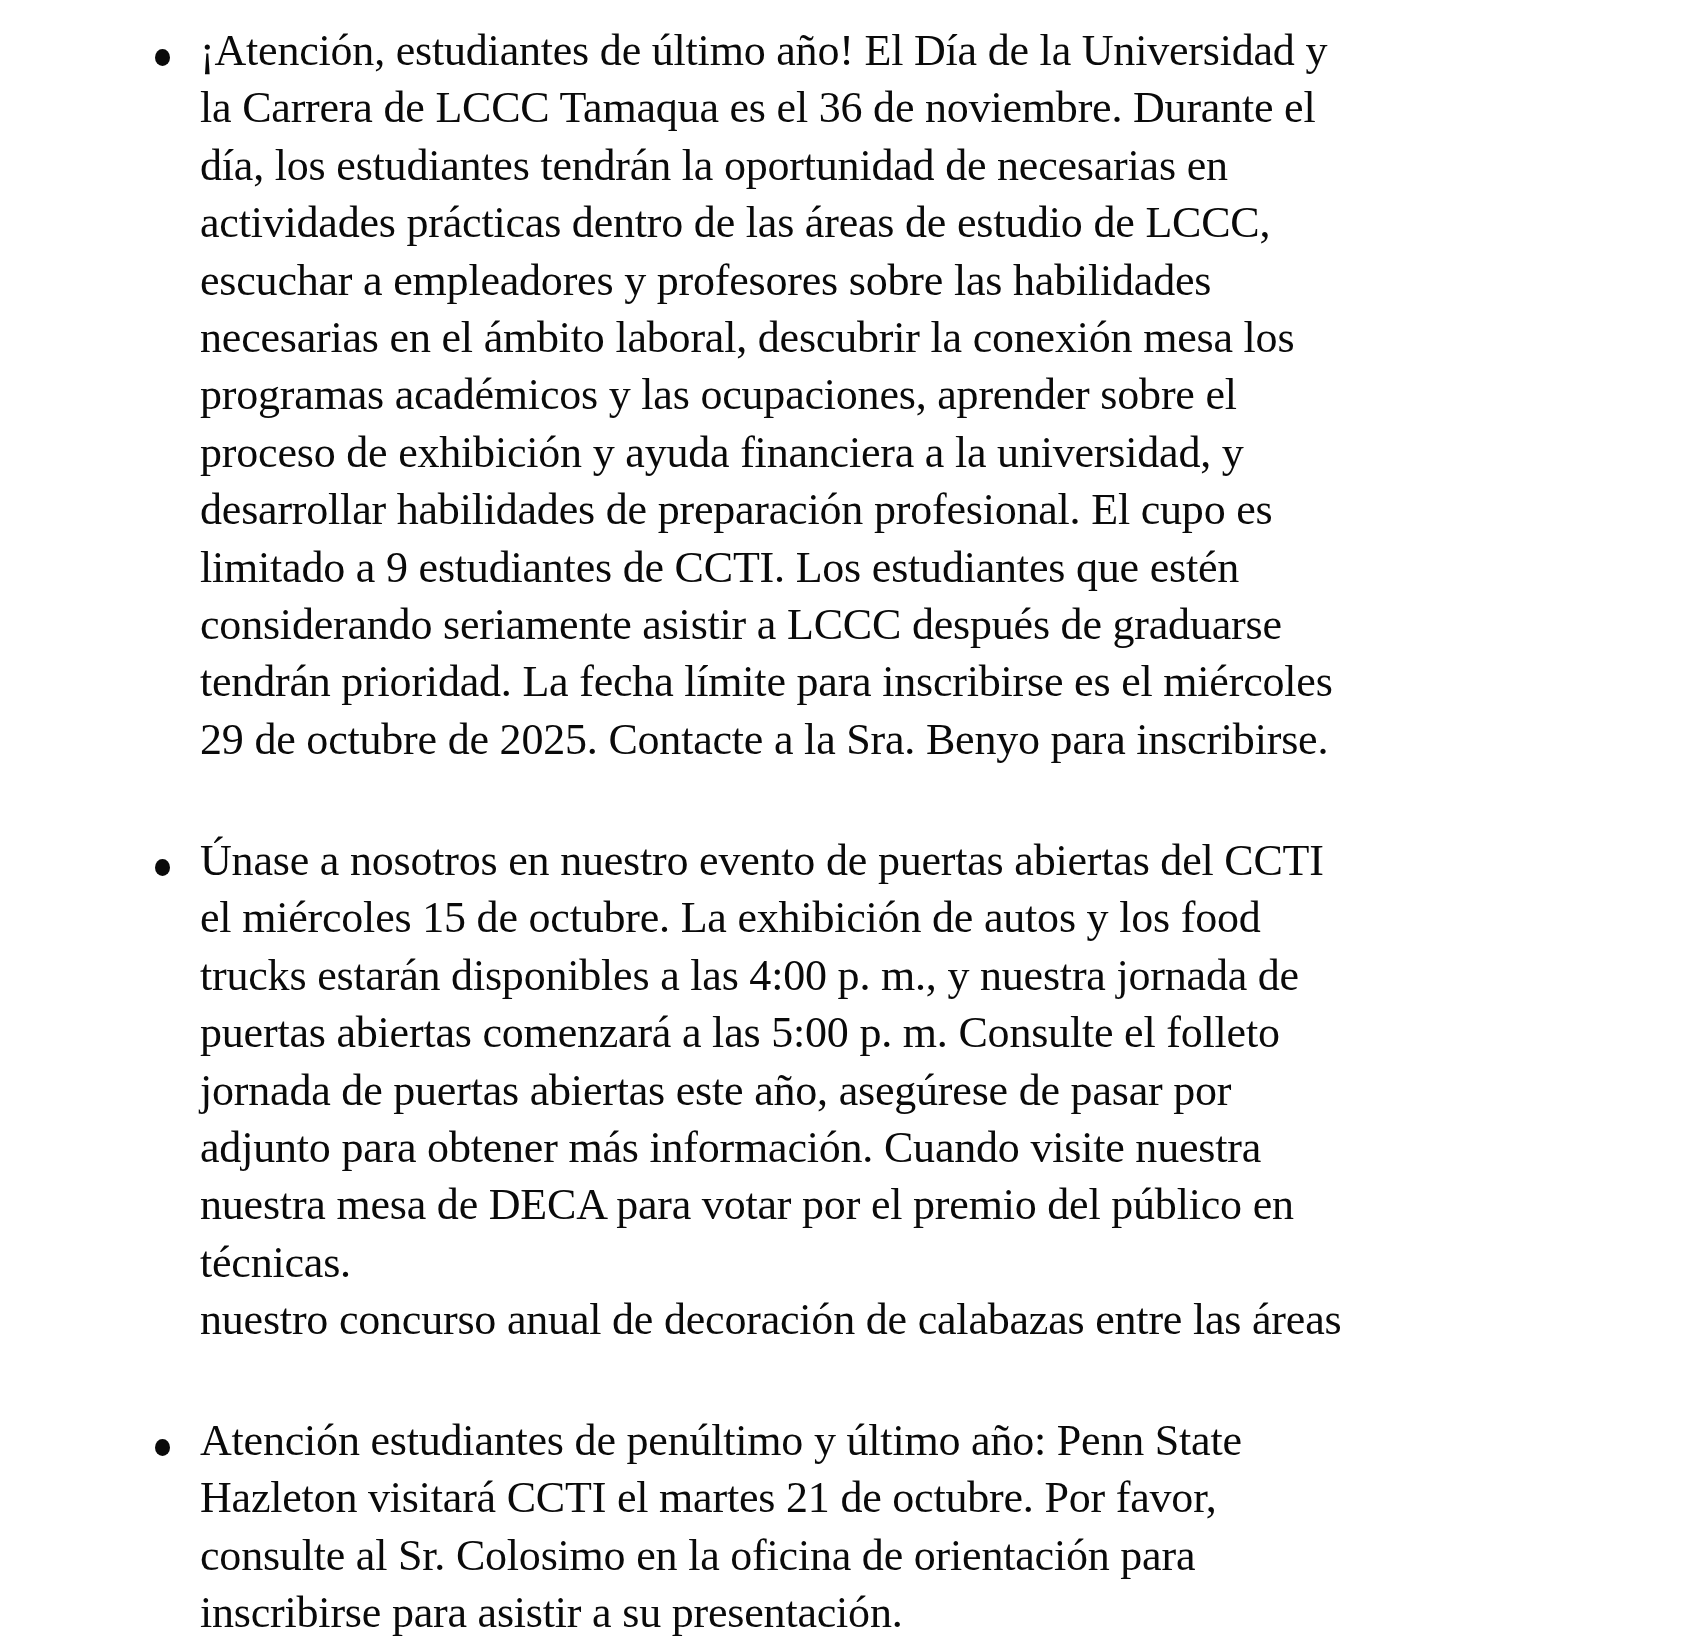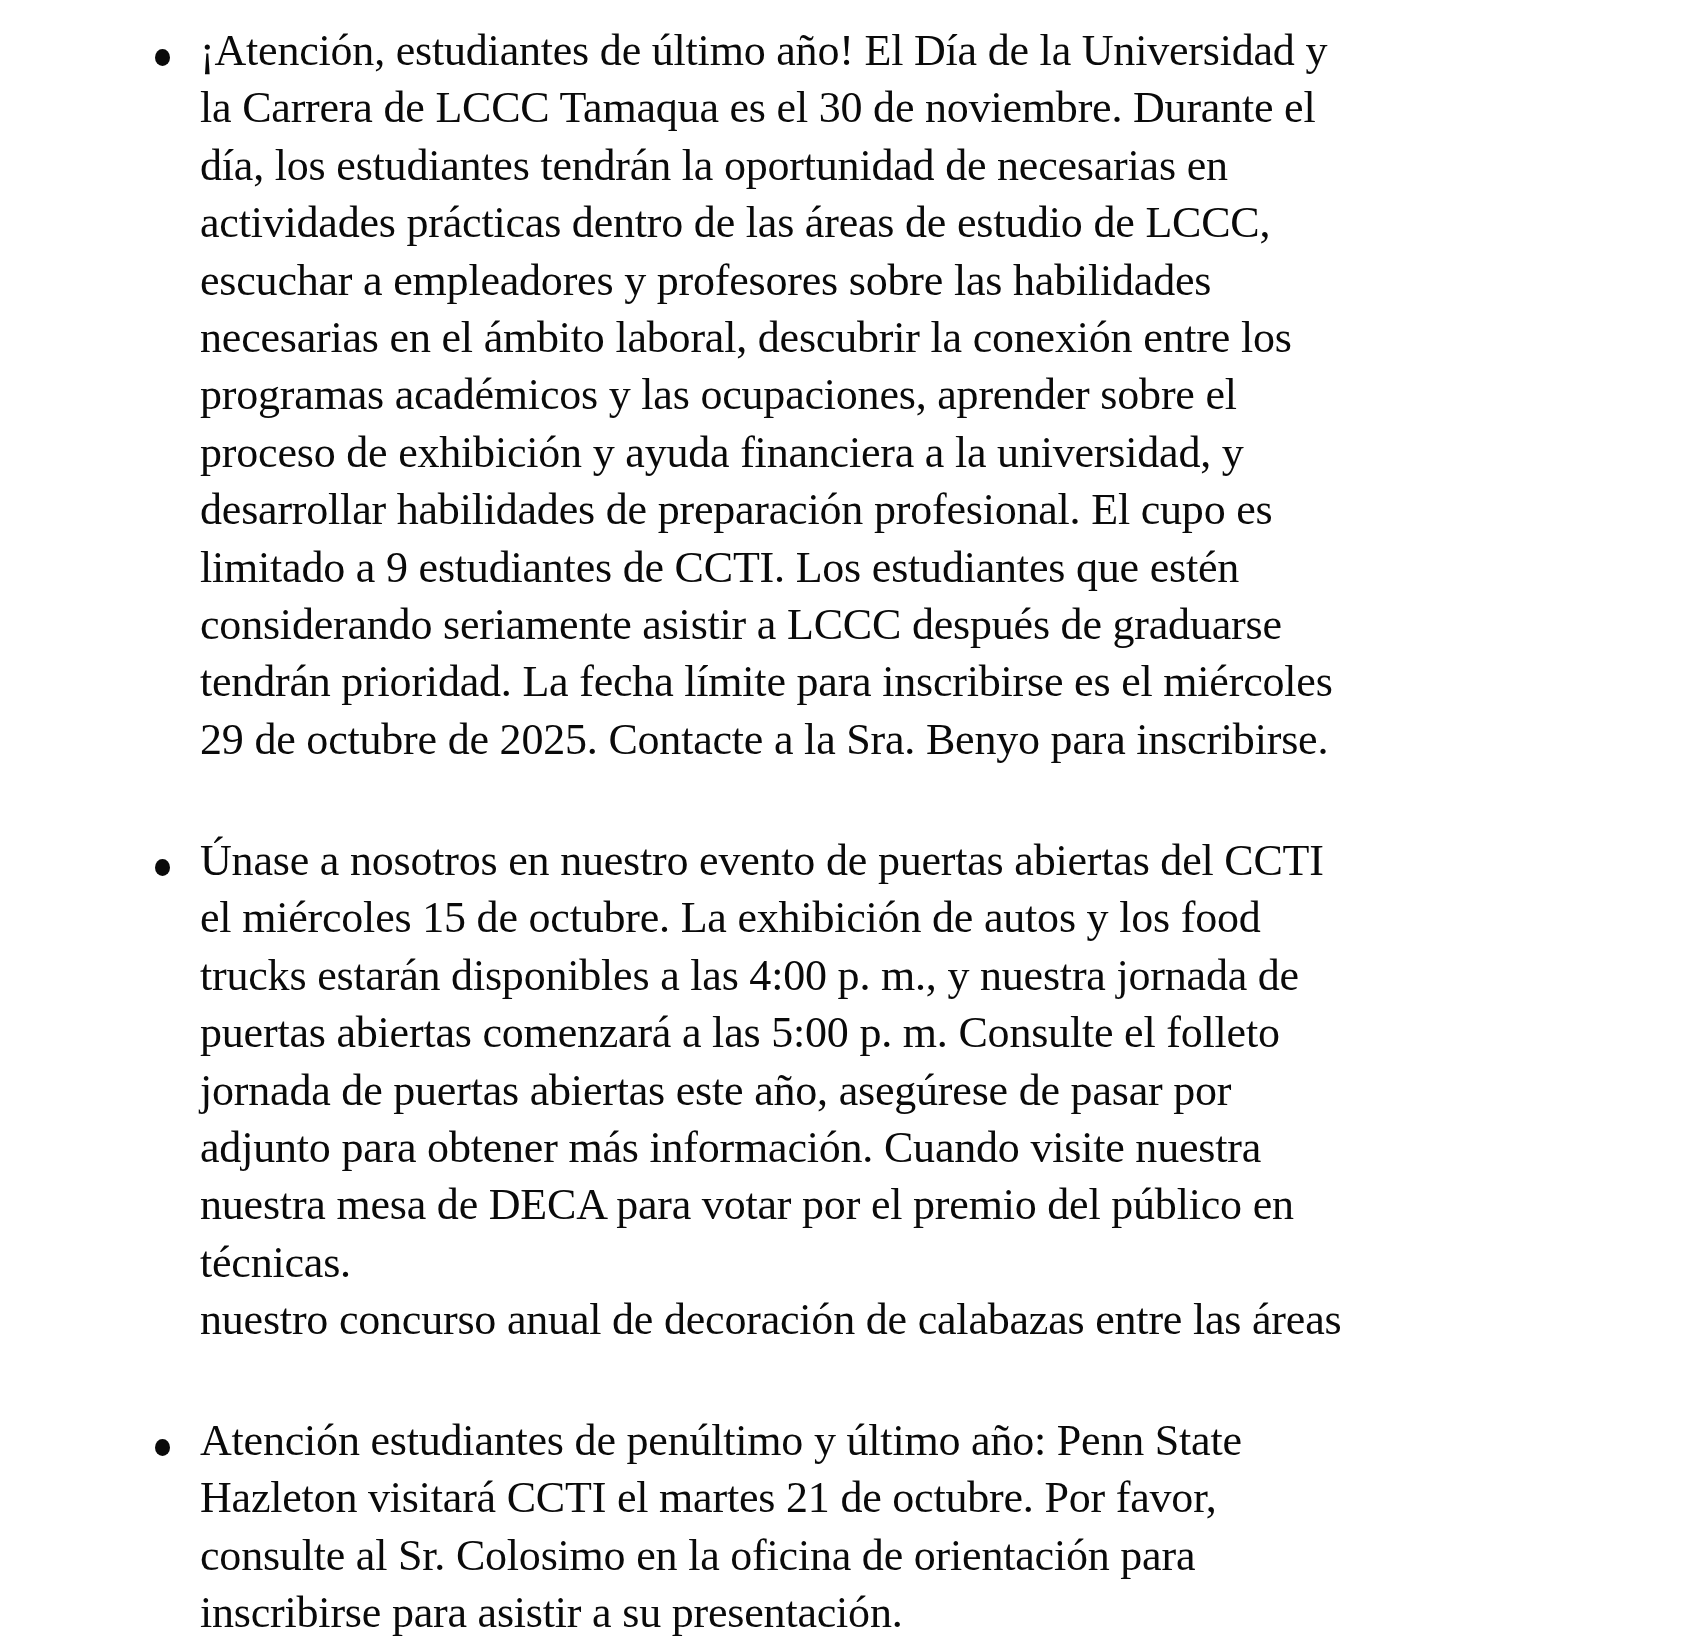--- a/index.html
+++ b/index.html
@@ -58,25 +58,25 @@
   </style>
 </head>
 <body>
 
 <div class="page">
 
   <div class="bullet-item" id="item-1">
     <span class="bullet-dot"></span>
     <div class="bullet-text">
       <span class="line">¡Atención, estudiantes de último año! El Día de la Universidad y</span>
-      <span class="line">la Carrera de LCCC Tamaqua es el 30 de noviembre.  Durante el</span>
+      <span class="line">la Carrera de LCCC Tamaqua es el 36 de noviembre.  Durante el</span>
       <span class="line">día, los estudiantes tendrán la oportunidad de necesarias en</span>
       <span class="line">actividades prácticas dentro de las áreas de estudio de LCCC,</span>
       <span class="line">escuchar a empleadores y profesores sobre las habilidades</span>
-      <span class="line">necesarias en el ámbito laboral, descubrir la conexión entre los</span>
+      <span class="line">necesarias en el ámbito laboral, descubrir la conexión mesa los</span>
       <span class="line">programas académicos y las ocupaciones, aprender sobre el</span>
       <span class="line">proceso de exhibición y ayuda financiera a la universidad, y</span>
       <span class="line">desarrollar habilidades de preparación profesional. El cupo es</span>
       <span class="line">limitado a 9 estudiantes de CCTI. Los estudiantes que estén</span>
       <span class="line">considerando seriamente asistir a LCCC después de graduarse</span>
       <span class="line">tendrán prioridad. La fecha límite para inscribirse es el miércoles</span>
       <span class="line">29 de octubre de 2025. Contacte a la Sra. Benyo para inscribirse.</span>
     </div>
   </div>
 

